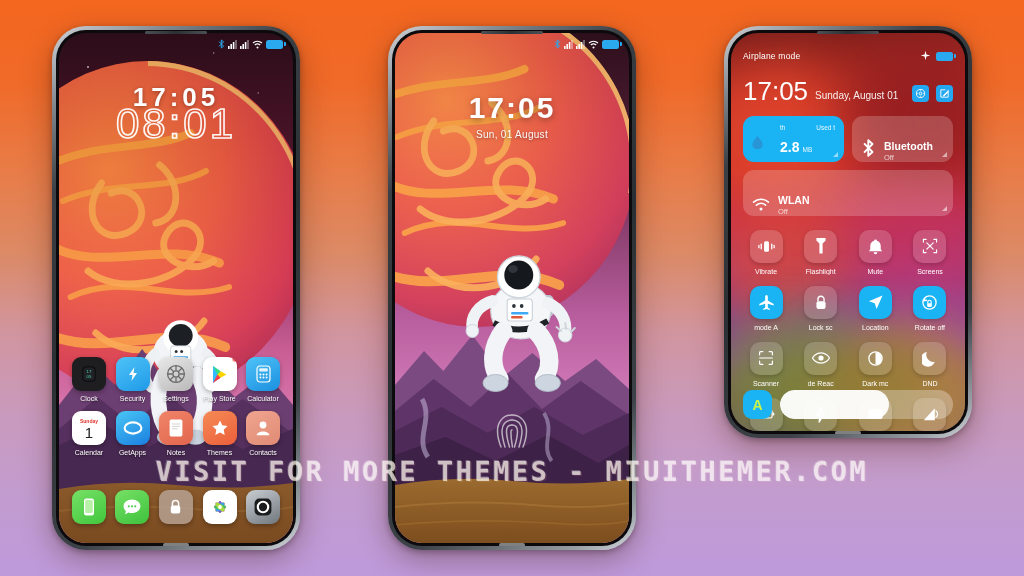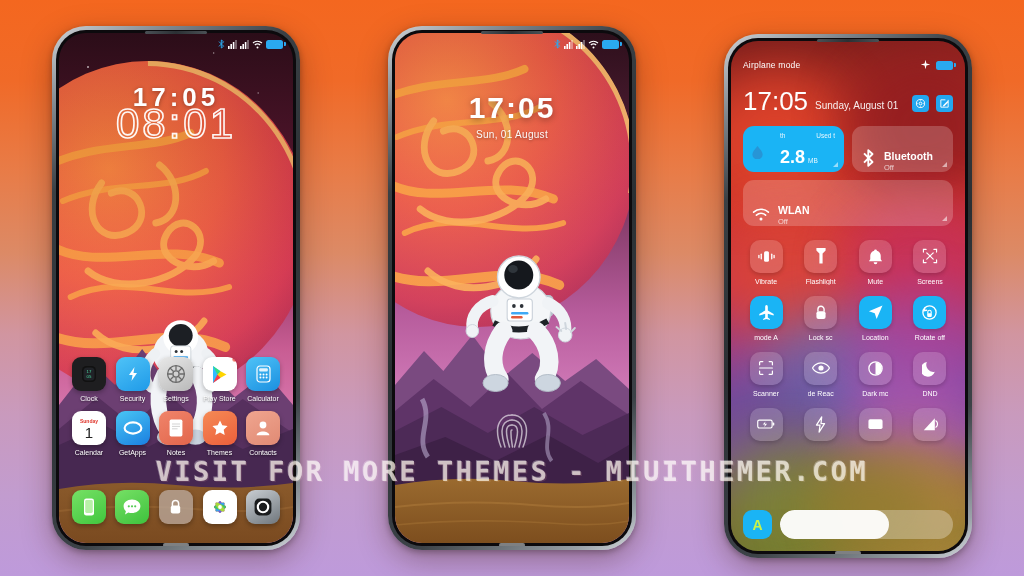--- a/index.html
+++ b/index.html
@@ -148,21 +148,21 @@
     margin-top: 6px; letter-spacing: .3px;
     text-shadow: 0 1px 3px rgba(0,0,0,.4);
   }
   .fingerprint {
     position: absolute; left: 50%; transform: translateX(-50%);
     bottom: 92px; width: 34px; height: 40px; z-index: 16;
     opacity: .72;
   }
 
   
-  #phone3 { left: 724px; top: 26px; width: 248px; height: 524px; margin-top: 8px; }
+  #phone3 { left: 724px; top: 26px; width: 248px; height: 412px; }
   .cc-bg { position: absolute; inset: 0; overflow: hidden; }
   .blob { position: absolute; border-radius: 50%; filter: blur(26px); }
 
   .cc {
     position: absolute; inset: 0; z-index: 12;
     padding: 8px 12px 0 12px;
     display: flex; flex-direction: column;
   }
   .cc-airplane-row {
     display: flex; align-items: center; justify-content: space-between;
@@ -193,21 +193,21 @@
   .cc-big-sub { font-size: 7.5px; color: rgba(255,255,255,.72); white-space: nowrap; overflow: hidden;}
   .cc-corner {
     position: absolute; right: 6px; bottom: 5px;
     width: 0; height: 0;
     border-left: 5px solid transparent;
     border-bottom: 5px solid rgba(255,255,255,.55);
   }
   .data-big { flex-direction: column; align-items: stretch; justify-content: center; padding: 0 9px; }
   .data-top { display: flex; justify-content: space-between; font-size: 6.5px; color: rgba(255,255,255,.9); }
   .data-bot { display: flex; align-items: baseline; gap: 3px; margin-top: 1px; }
-  .data-val { font-size: 18px; color: #fff; font-weight: 600; line-height: 1; }
+  .data-val { font-size: 14px; color: #fff; font-weight: 600; line-height: 1; }
   .data-unit { font-size: 6.5px; color: rgba(255,255,255,.9); }
   .data-drop { position:absolute; left: 8px; bottom: 9px; }
 
   .cc-toggles { margin-top: 14px; }
   .tgrow { display: flex; justify-content: space-between; margin-bottom: 11px; }
   .tg { width: 46px; display: flex; flex-direction: column; align-items: center; gap: 5px; }
   .tg-ic {
     width: 33px; height: 33px; border-radius: 10px;
     background: rgba(255,255,255,.17);
     display: flex; align-items: center; justify-content: center;

